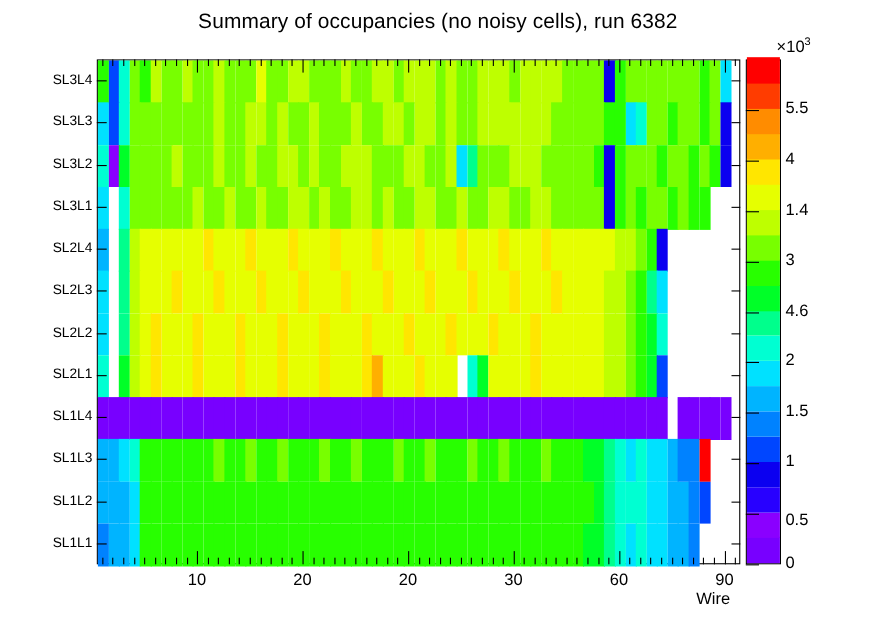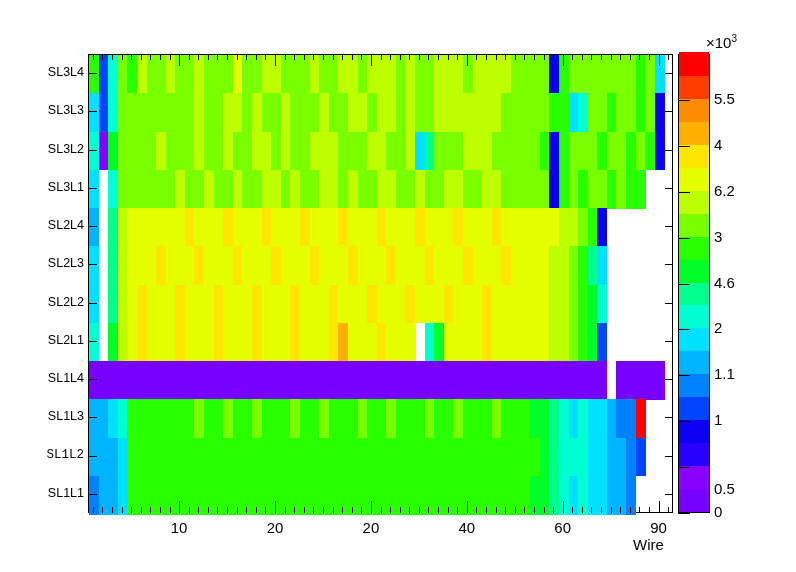--- a/index.html
+++ b/index.html
@@ -52,20 +52,21 @@
   #cb-exp{
     position:absolute;left:706px;top:33px;font-size:15px;color:#000;white-space:nowrap;
   }
   #cb-exp sup{font-size:10px;vertical-align:super;}
 </style>
 </head>
 <body>
 
 <div id="root">
 
+  <div id="title">Summary of occupancies (no noisy cells), run 6382</div>
 
   <div id="plot-frame">
     <div id="cells">
         <div class="cell" style="left: 0px; top: 0px; width: 10.1902px; height: 38.85px; background: rgb(40, 255, 0);"></div>
         <div class="cell" style="left: 9.59016px; top: 0px; width: 10.1902px; height: 38.85px; background: rgb(0, 70, 255);"></div>
         <div class="cell" style="left: 19.1803px; top: 0px; width: 10.1902px; height: 38.85px; background: rgb(0, 255, 210);"></div>
         <div class="cell" style="left: 28.7705px; top: 0px; width: 10.1902px; height: 38.85px; background: rgb(120, 255, 0);"></div>
         <div class="cell" style="left: 38.3607px; top: 0px; width: 10.1902px; height: 38.85px; background: rgb(40, 255, 0);"></div>
         <div class="cell" style="left: 47.9508px; top: 0px; width: 10.1902px; height: 38.85px; background: rgb(190, 255, 0);"></div>
         <div class="cell" style="left: 57.541px; top: 0px; width: 10.1902px; height: 38.85px; background: rgb(120, 255, 0);"></div>
@@ -749,21 +750,21 @@
       <div class="ytick-label" style="top: 11.125px;">SL3L4</div>
       <div class="ytick-label" style="top: 49.375px;">SL3L3</div>
       <div class="ytick-label" style="top: 87.625px;">SL3L2</div>
       <div class="ytick-label" style="top: 125.875px;">SL3L1</div>
       <div class="ytick-label" style="top: 164.125px;">SL2L4</div>
       <div class="ytick-label" style="top: 202.375px;">SL2L3</div>
       <div class="ytick-label" style="top: 240.625px;">SL2L2</div>
       <div class="ytick-label" style="top: 278.875px;">SL2L1</div>
       <div class="ytick-label" style="top: 317.125px;">SL1L4</div>
       <div class="ytick-label" style="top: 355.375px;">SL1L3</div>
-      <div class="ytick-label" style="top: 393.625px; font-family: Liberation Mono, monospace;">SL1L2</div>
+      <div class="ytick-label" style="top: 393.625px;">SL1L2</div>
       <div class="ytick-label" style="top: 431.875px;">SL1L1</div>
     </div>
   <div id="y-ticks">
       <div class="ytick" style="top: 73.125px;"></div>
       <div class="ytick-r" style="top: 73.125px;"></div>
       <div class="ytick" style="top: 111.375px;"></div>
       <div class="ytick-r" style="top: 111.375px;"></div>
       <div class="ytick" style="top: 149.625px;"></div>
       <div class="ytick-r" style="top: 149.625px;"></div>
       <div class="ytick" style="top: 187.875px;"></div>
@@ -906,21 +907,21 @@
       <div class="xtick" style="left: 649px; top: 54px; height: 6px;"></div>
       <div class="xtick" style="left: 659px; top: 501px; height: 12px;"></div>
       <div class="xtick" style="left: 659px; top: 54px; height: 12px;"></div>
       <div class="xtick" style="left: 668px; top: 507px; height: 6px;"></div>
       <div class="xtick" style="left: 668px; top: 54px; height: 6px;"></div>
     </div>
   <div id="x-tick-labels">
       <div class="xtick-label" style="left: 159.107px; top: 519px;">10</div>
       <div class="xtick-label" style="left: 255.008px; top: 519px;">20</div>
       <div class="xtick-label" style="left: 350.91px; top: 519px;">20</div>
-      <div class="xtick-label" style="left: 446.811px; top: 519px;">40</div>
+      <div class="xtick-label" style="left: 446.811px; top: 519px;">30</div>
       <div class="xtick-label" style="left: 542.713px; top: 519px;">60</div>
       <div class="xtick-label" style="left: 638.615px; top: 519px;">90</div>
     </div>
 
   <div id="x-axis-title">Wire</div>
 
   <div id="cb-exp">×10<sup>3</sup></div>
   <div id="colorbar">
       <div class="cbband" style="background: rgb(120, 0, 255); bottom: 0px; height: 23.55px;"></div>
       <div class="cbband" style="background: rgb(138, 0, 255); bottom: 22.95px; height: 23.55px;"></div>
@@ -940,32 +941,32 @@
       <div class="cbband" style="background: rgb(255, 230, 0); bottom: 344.25px; height: 23.55px;"></div>
       <div class="cbband" style="background: rgb(255, 175, 0); bottom: 367.2px; height: 23.55px;"></div>
       <div class="cbband" style="background: rgb(255, 140, 0); bottom: 390.15px; height: 23.55px;"></div>
       <div class="cbband" style="background: rgb(255, 60, 0); bottom: 413.1px; height: 23.55px;"></div>
       <div class="cbband" style="background: rgb(255, 0, 0); bottom: 436.05px; height: 23.55px;"></div>
     </div>
   <div id="cb-ticks">
       <div class="cbtick" style="top: 513px;"></div>
       <div class="cbtick-label" style="top: 503px;">0</div>
       <div class="cbtick" style="top: 467px;"></div>
-      <div class="cbtick-label" style="top: 480px;">0.5</div>
+      <div class="cbtick-label" style="top: 464px;">0.5</div>
       <div class="cbtick" style="top: 421px;"></div>
       <div class="cbtick-label" style="top: 411px;">1</div>
       <div class="cbtick" style="top: 375px;"></div>
-      <div class="cbtick-label" style="top: 365px;">1.1</div>
+      <div class="cbtick-label" style="top: 365px;">1.5</div>
       <div class="cbtick" style="top: 329px;"></div>
       <div class="cbtick-label" style="top: 319px;">2</div>
       <div class="cbtick" style="top: 284px;"></div>
       <div class="cbtick-label" style="top: 274px;">4.6</div>
       <div class="cbtick" style="top: 238px;"></div>
       <div class="cbtick-label" style="top: 228px;">3</div>
       <div class="cbtick" style="top: 192px;"></div>
-      <div class="cbtick-label" style="top: 182px;">6.2</div>
+      <div class="cbtick-label" style="top: 182px;">1.4</div>
       <div class="cbtick" style="top: 146px;"></div>
       <div class="cbtick-label" style="top: 136px;">4</div>
       <div class="cbtick" style="top: 100px;"></div>
       <div class="cbtick-label" style="top: 90px;">5.5</div>
     </div>
 
 </div>
 
 </body></html>

